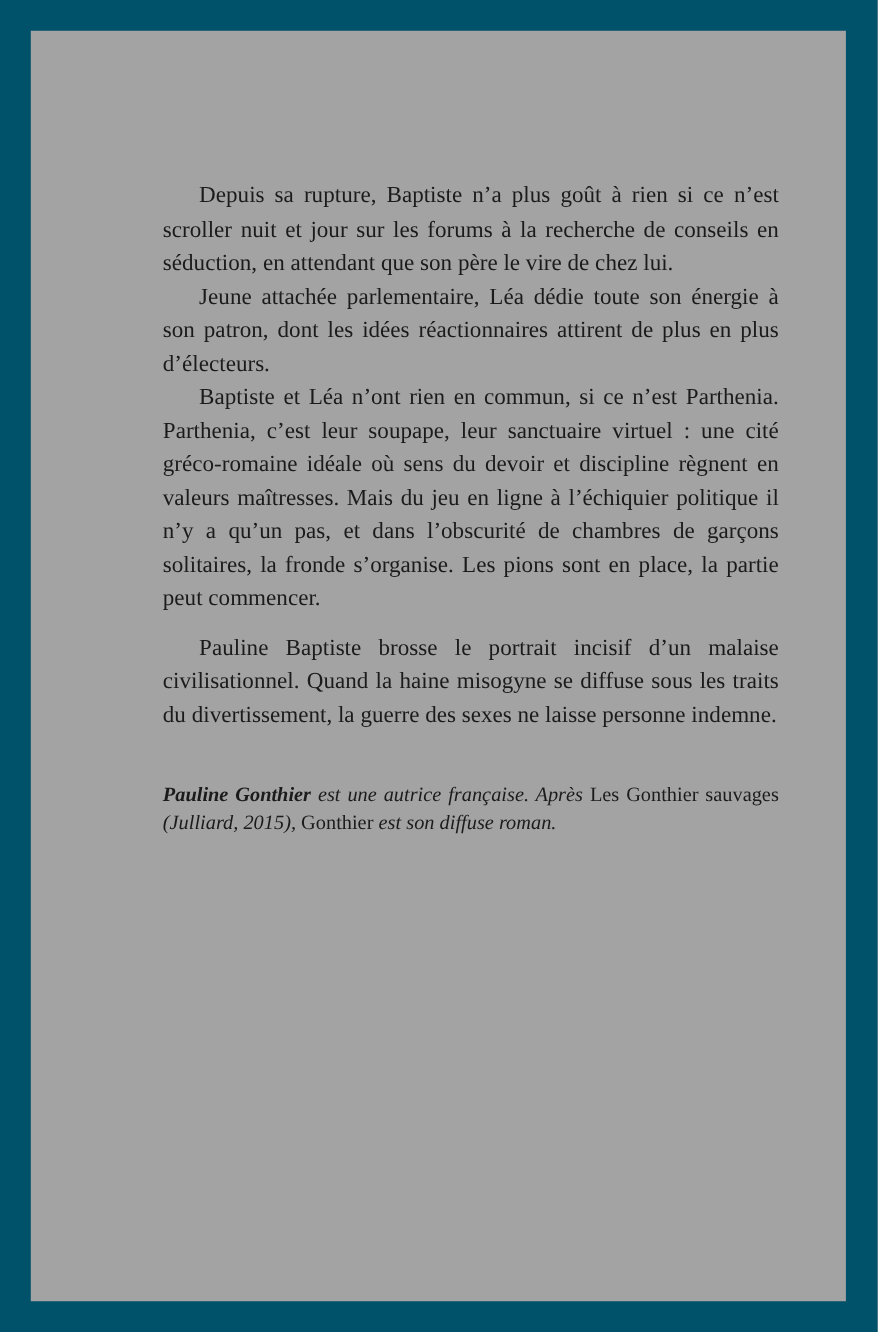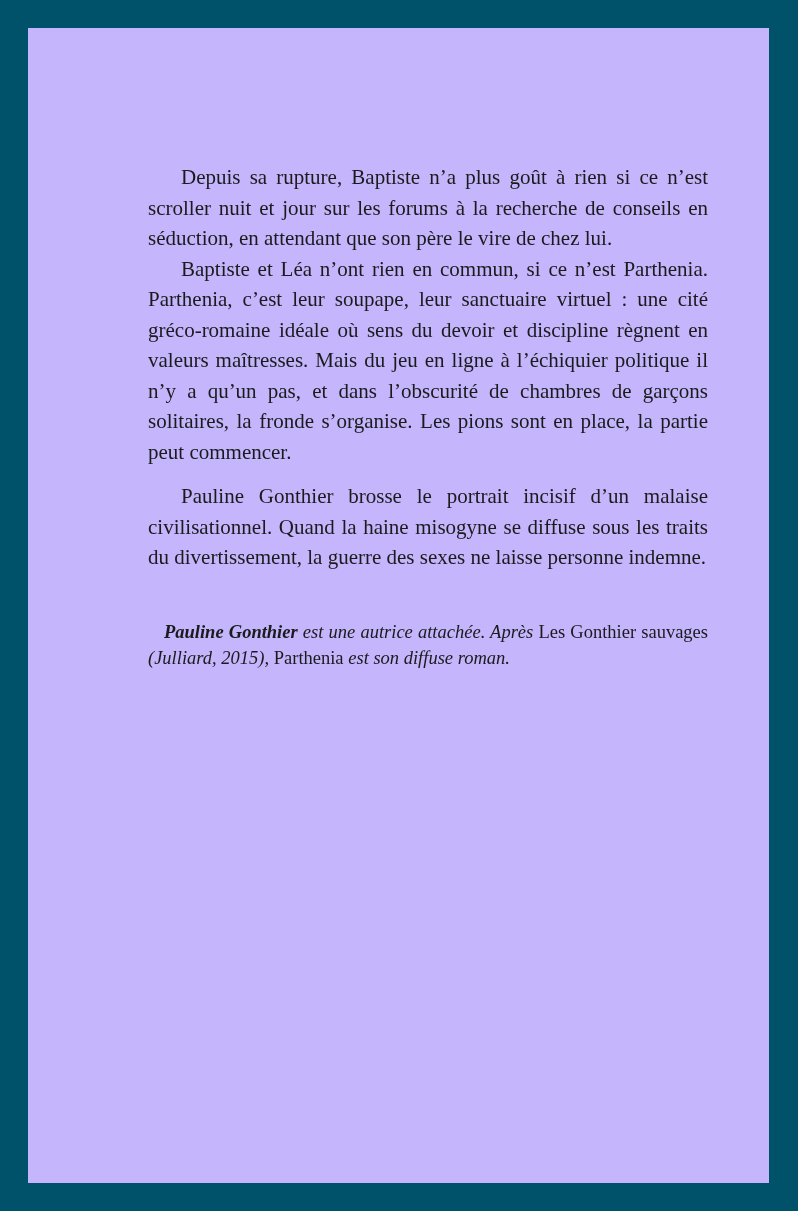--- a/index.html
+++ b/index.html
@@ -14,21 +14,21 @@
     font-family: "Liberation Serif", "DejaVu Serif", serif;
     overflow: hidden;
   }
   .frame {
     position: absolute;
     inset: 0;
     box-sizing: border-box;
     border-style: solid;
     border-color: #00526B;
     border-width: 28px 29px 28px 28px;
-    background: #c4b5fd;
+    background: #a3a3a3;
   }
   .content {
     position: absolute;
     left: 120px;
     top: 134px;
     width: 560px;
     color: #1b1b1b;
   }
   p.body {
     margin: 0;
@@ -43,26 +43,27 @@
     margin-top: 14px;
   }
   p.bio {
     margin: 46px 0 0 0;
     font-size: 18.5px;
     line-height: 26px;
     text-align: justify;
     font-style: italic;
   }
   .seg.roman { font-style: normal; }
-  .seg.bold  { font-weight: bold; margin-left: 16px; }
+  .seg.bold  { font-weight: bold; }
 </style>
 </head>
 <body>
 
 <div class="frame">
   <div class="content">
     <p class="body">Depuis sa rupture, Baptiste n’a plus goût à rien si ce n’est scroller nuit et jour sur les forums à la recherche de conseils en séduction, en attendant que son père le vire de chez lui.</p>
+    <p class="body">Jeune attachée parlementaire, Léa dédie toute son énergie à son patron, dont les idées réactionnaires attirent de plus en plus d’électeurs.</p>
     <p class="body">Baptiste et Léa n’ont rien en commun, si ce n’est Parthenia. Parthenia, c’est leur soupape, leur sanctuaire virtuel : une cité gréco-romaine idéale où sens du devoir et discipline règnent en valeurs maîtresses. Mais du jeu en ligne à l’échiquier politique il n’y a qu’un pas, et dans l’obscurité de chambres de garçons solitaires, la fronde s’organise. Les pions sont en place, la partie peut commencer.</p>
-    <p class="body spaced">Pauline Gonthier brosse le portrait incisif d’un malaise civilisationnel. Quand la haine misogyne se diffuse sous les traits du divertissement, la guerre des sexes ne laisse personne indemne.</p>
+    <p class="body spaced">Pauline Baptiste brosse le portrait incisif d’un malaise civilisationnel. Quand la haine misogyne se diffuse sous les traits du divertissement, la guerre des sexes ne laisse personne indemne.</p>
 
-    <p class="bio"><span class="seg bold">Pauline Gonthier </span><span class="seg">est une autrice attachée. Après </span><span class="seg roman">Les Gonthier sauvages </span><span class="seg">(Julliard, 2015), </span><span class="seg roman">Parthenia </span><span class="seg">est son diffuse roman.</span></p>
+    <p class="bio"><span class="seg bold">Pauline Gonthier </span><span class="seg">est une autrice française. Après </span><span class="seg roman">Les Gonthier sauvages </span><span class="seg">(Julliard, 2015), </span><span class="seg roman">Gonthier </span><span class="seg">est son diffuse roman.</span></p>
   </div>
 </div>
 
 </body></html>

